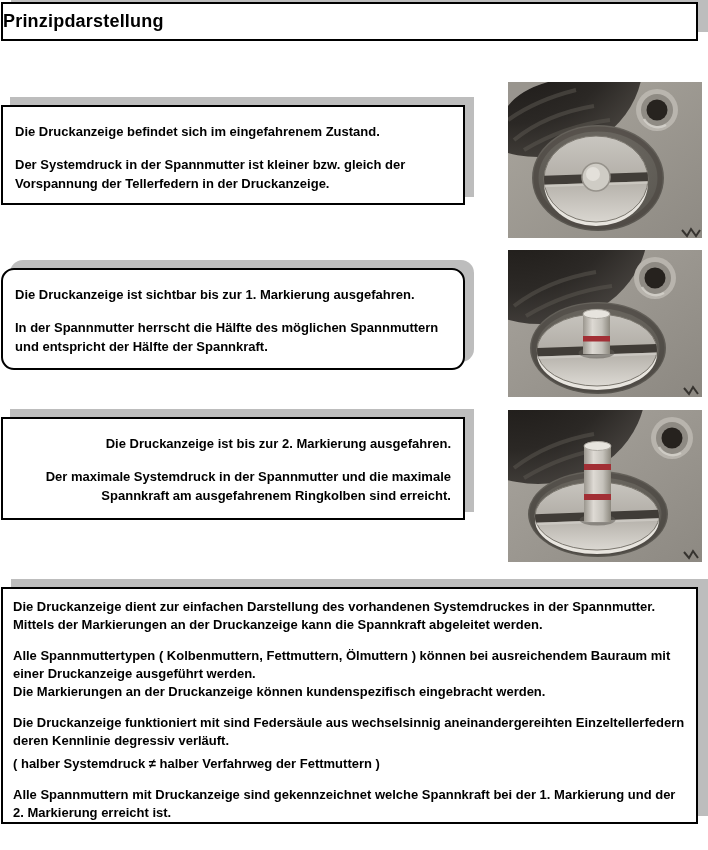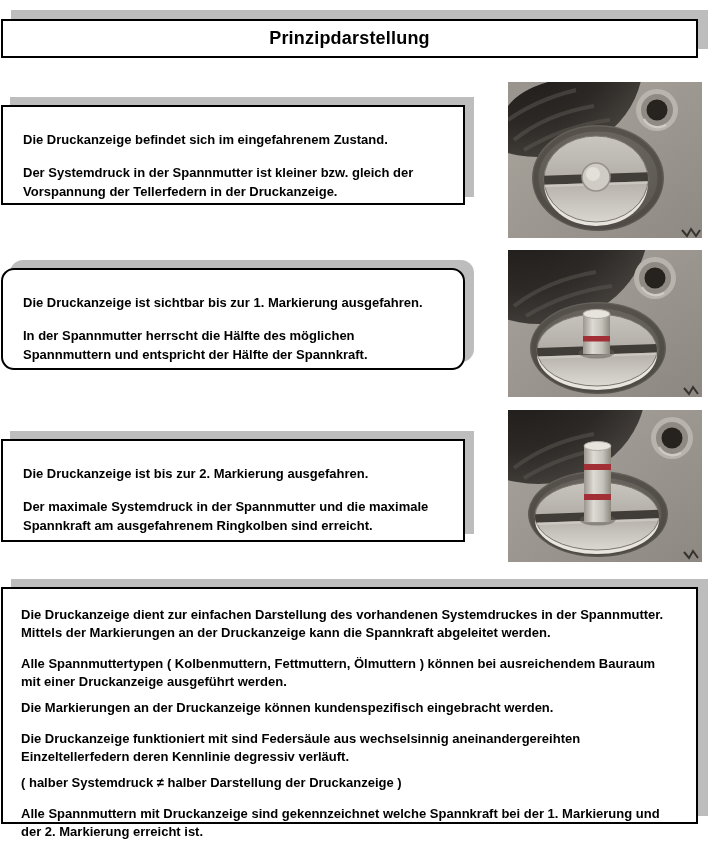--- a/index.html
+++ b/index.html
@@ -5,42 +5,42 @@
   html,body{margin:0;padding:0;background:#ffffff;}
   .canvas{
     position:relative;width:708px;height:850px;background:#ffffff;overflow:hidden;
     font-family:"Liberation Sans","DejaVu Sans",sans-serif;color:#000;
   }
   .sbox{
     position:absolute;background:#ffffff;border:2px solid #000;
     box-sizing:border-box;box-shadow:9px -8px 0 #bdbdbd;
   }
   .titlebox{
-    left:1px;top:19px;width:697px;height:39px;
-    display:flex;align-items:center;justify-content:center;
+    left:1px;top:2px;width:697px;height:39px;
+    display:flex;align-items:center;
     font-weight:bold;font-size:18px;letter-spacing:0.2px;
     box-shadow:10px -9px 0 #bdbdbd;
   }
   .note{
     left:1px;width:464px;
     padding:14px 11px 0 11px;
     font-size:13px;font-weight:bold;line-height:19px;
   }
-  .note p{margin:9px;}
+  .note p{margin:1px;}
   .note p + p{margin-top:14px;}
   .note1{top:105px;height:100px;}
   .note2{top:268px;height:102px;border-radius:13px;}
-  .note3{top:439px;height:103px;}
+  .note3{top:417px;height:103px;text-align:right;}
   .infobox{
     left:1px;top:587px;width:697px;height:237px;
     padding:9px 10px 0 10px;
     font-size:13px;font-weight:bold;line-height:18px;
     box-shadow:10px -8px 0 #bdbdbd;
   }
-  .infobox p{margin:8px;}
+  .infobox p{margin:0;}
   .infobox p.gap{margin-top:13px;}
   .infobox p.smallgap{margin-top:5px;}
   .photo{position:absolute;left:508px;display:block;}
   .photo1{top:82px;}
   .photo2{top:250px;}
   .photo3{top:410px;}
 </style>
 </head>
 <body>
 
@@ -63,21 +63,21 @@
   <div class="sbox note note3">
     <p>Die Druckanzeige ist bis zur 2. Markierung ausgefahren.</p>
     <p>Der maximale Systemdruck in der Spannmutter und die maximale Spannkraft am ausgefahrenem Ringkolben sind erreicht.</p>
   </div>
 
   <div class="sbox infobox">
     <p>Die Druckanzeige dient zur einfachen Darstellung des vorhandenen Systemdruckes in der Spannmutter. Mittels der Markierungen an der Druckanzeige kann die Spannkraft abgeleitet werden.</p>
     <p class="gap">Alle Spannmuttertypen ( Kolbenmuttern, Fettmuttern, Ölmuttern ) können bei ausreichendem Bauraum mit einer Druckanzeige ausgeführt werden.</p>
     <p>Die Markierungen an der Druckanzeige können kundenspezifisch eingebracht werden.</p>
     <p class="gap">Die Druckanzeige funktioniert mit sind Federsäule aus wechselsinnig aneinandergereihten Einzeltellerfedern deren Kennlinie degressiv verläuft.</p>
-    <p class="smallgap">( halber Systemdruck ≠ halber Darstellung der Druckanzeige )</p>
+    <p class="smallgap">( halber Systemdruck ≠ halber Verfahrweg der Fettmuttern )</p>
     <p class="gap">Alle Spannmuttern mit Druckanzeige sind gekennzeichnet welche Spannkraft bei der 1. Markierung und der 2. Markierung erreicht ist.</p>
   </div>
 
   <svg class="photo photo1" width="194" height="156" viewBox="0 0 194 156">
     <defs>
       <linearGradient id="p1bg" x1="0" y1="0" x2="1" y2="1">
         <stop offset="0" stop-color="#aba79f"></stop>
           <stop offset="1" stop-color="#8e8a83"></stop>
       </linearGradient>
       <radialGradient id="p1bore" cx="0.38" cy="0.3" r="0.95">

